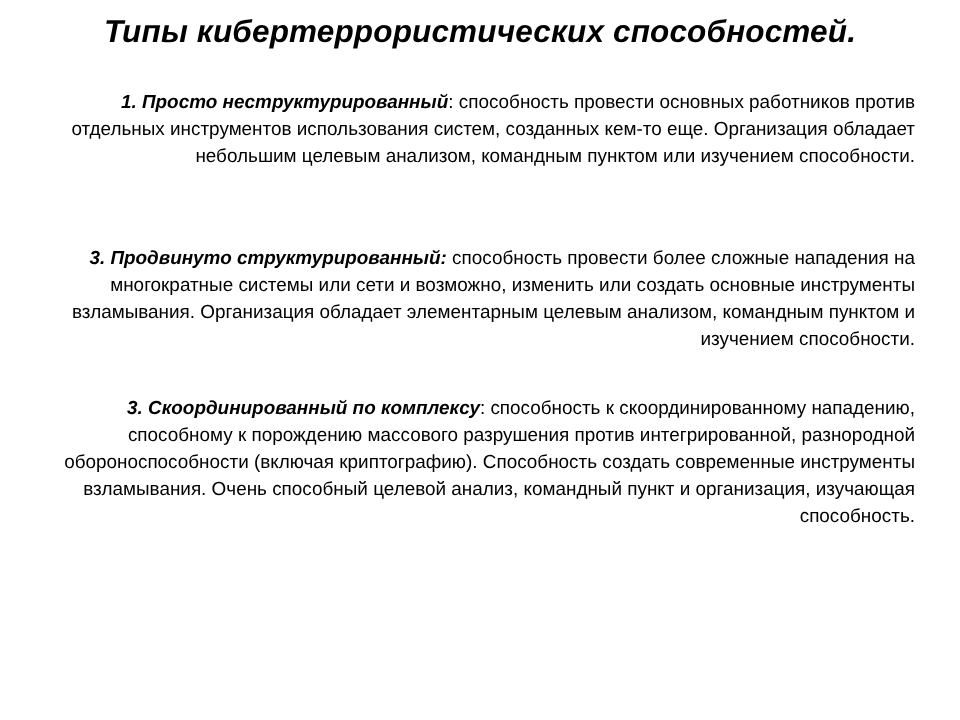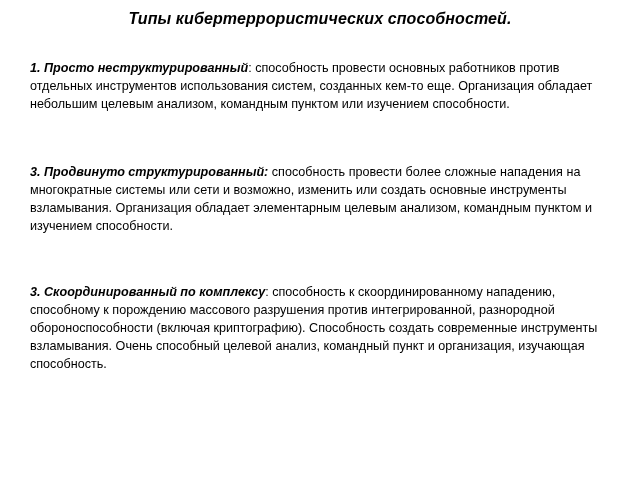--- a/index.html
+++ b/index.html
@@ -20,36 +20,36 @@
     height: 480px;
     box-sizing: border-box;
     background: #ffffff;
   }
   .slide-title {
     position: absolute;
     left: 0;
     top: 10px;
     width: 640px;
     text-align: center;
-    font-size: 16px;
+    font-size: 21px;
     font-weight: bold;
     font-style: italic;
     letter-spacing: 0.1px;
   }
   .body-block {
     position: absolute;
     left: 30px;
     width: 580px;
     font-size: 12.6px;
     line-height: 1.42;
-    text-align: left;
+    text-align: right;
   }
   .p1 { top: 60px; }
   .p2 { top: 164px; }
-  .p3 { top: 284px; }
+  .p3 { top: 264px; }
   .lead {
     font-weight: bold;
     font-style: italic;
   }
 </style>
 </head>
 <body>
 
 <div class="slide">
 

